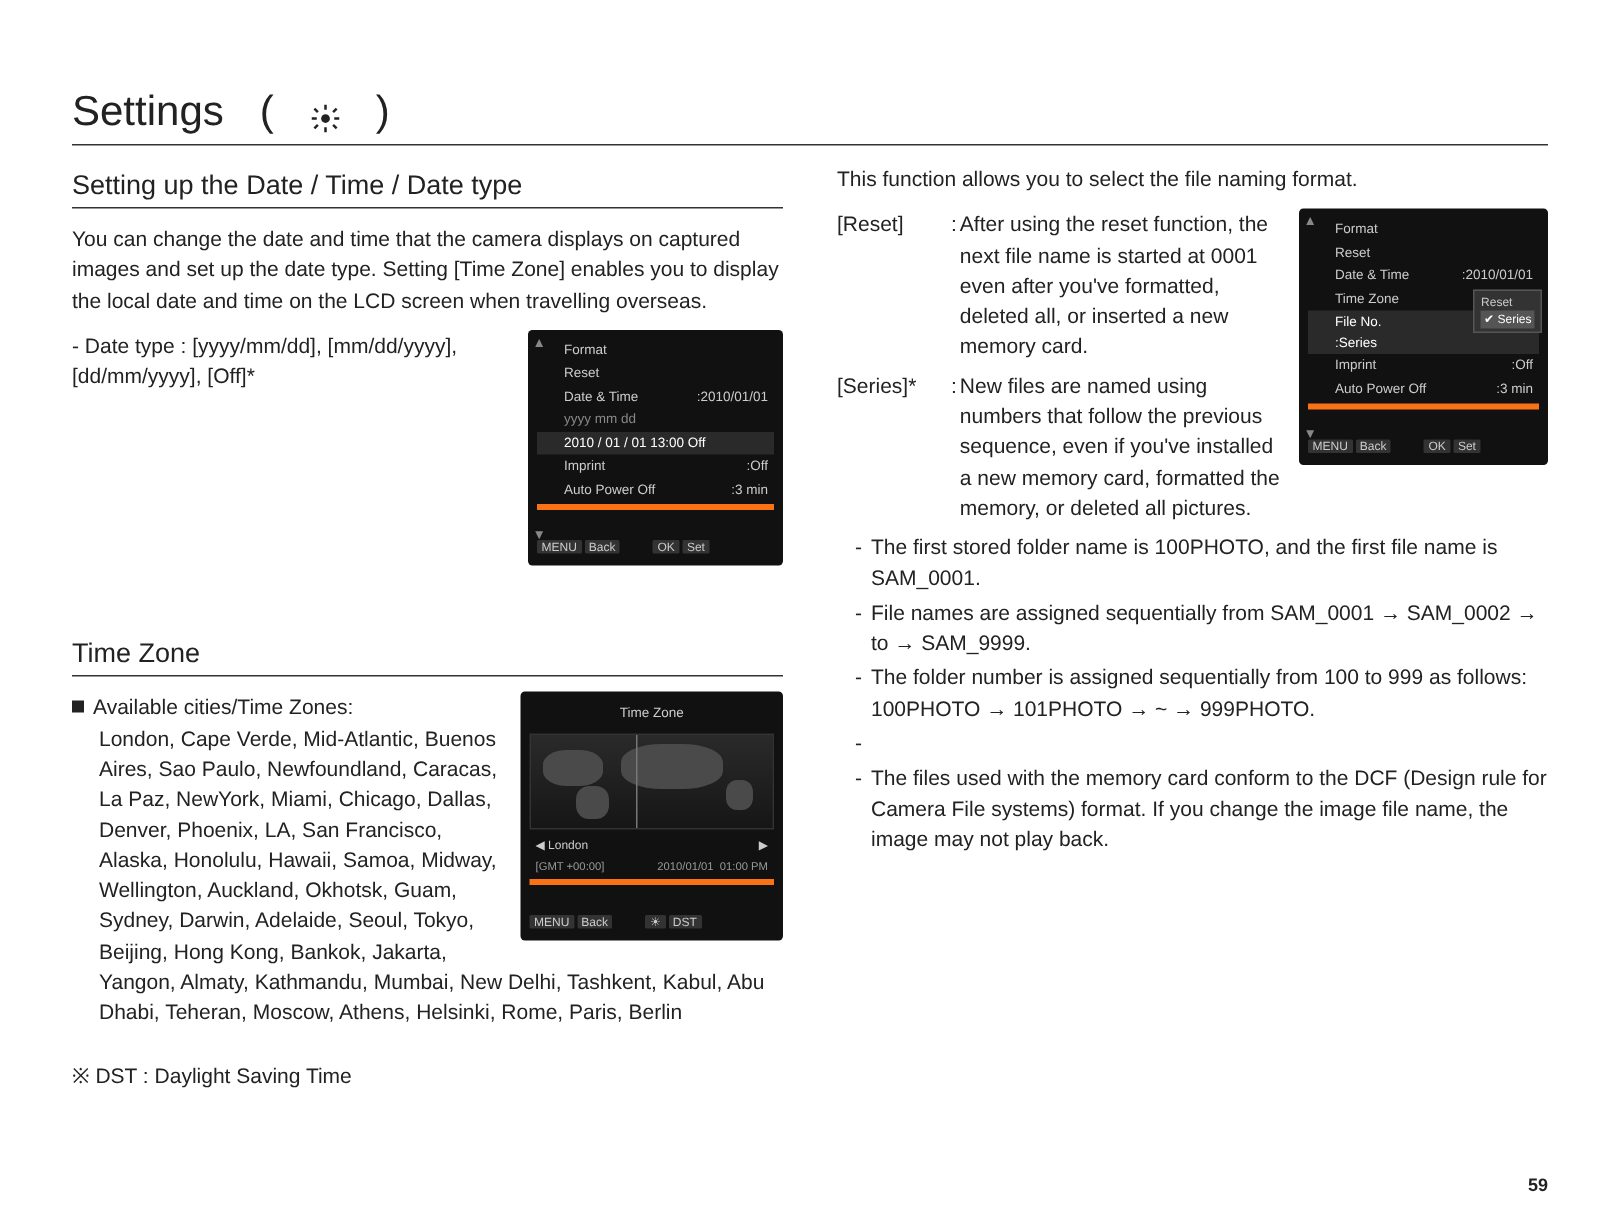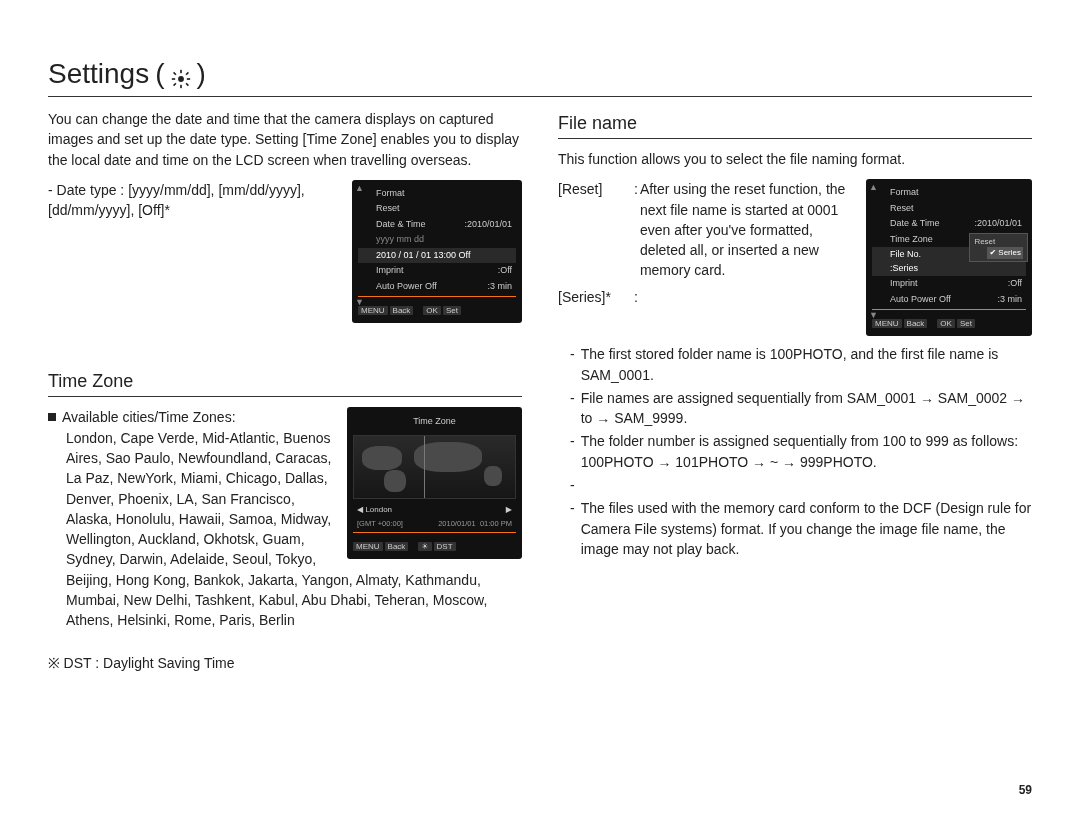--- a/index.html
+++ b/index.html
@@ -13,21 +13,21 @@
     position: relative;
   }
   .page-title {
     font-size: 28px;
     font-weight: 400;
     border-bottom: 1px solid #333;
     padding-bottom: 6px;
     margin-bottom: 12px;
     display: flex;
     align-items: center;
-    gap: 6px;
+    gap: 24px;
   }
   .gear-icon {
     width: 20px; height: 20px; display:inline-block;
   }
   .columns { display: flex; gap: 36px; }
   .col { flex: 1; }
   .section-heading {
     font-size: 18px;
     font-weight: 400;
     border-bottom: 1px solid #333;
@@ -40,38 +40,38 @@
   .bullet-row { display:flex; gap:6px; font-size:14px; line-height:1.45; margin-bottom:2px;}
   .bullet-row .dash { flex: 0 0 auto; }
   .square { display:inline-block; width:8px; height:8px; background:#222; margin-right:6px; position:relative; top:-1px;}
   .lcd {
     background:#111; color:#ccc; border-radius:3px; font-size:9px;
     padding:6px; line-height:1.5; position:relative;
   }
   .lcd .row { display:flex; justify-content:space-between; padding:1px 4px 1px 18px; }
   .lcd .hl { background:#2a2a2a; color:#fff;flex-direction:column; }
   .lcd .arrow { position:absolute; left:3px; color:#888; }
-  .lcd .footer { display:flex; gap:8px; font-size:8px; border-top:1px solid #f97316; padding-top:8px; margin-top:2px;}
+  .lcd .footer { display:flex; gap:20px; font-size:8px; border-top:4px solid #f97316; padding-top:19px; margin-top:2px;}
   .lcd .footer span { background:#333; padding:0 3px; border-radius:1px; margin-right:2px;}
   .lcd-date { width:170px; float:right; margin:0 0 8px 10px; }
   .lcd-file { width:166px; float:right; margin:0 0 8px 10px; }
   .lcd-tz { width:175px; float:right; margin:0 0 8px 10px; }
   .lcd-tz .map { height:64px; background:linear-gradient(#2a2a2a,#161616); border:1px solid #333; margin:4px 0; position:relative; overflow:hidden;}
   .lcd-tz .map .blob { position:absolute; background:#4a4a4a; border-radius:40%; }
   .lcd-tz .title { text-align:center; padding:2px 0; }
   .clearfix::after { content:""; display:block; clear:both; }
   .def-row { display:flex; gap:2px; font-size:14px; line-height:1.45; margin-bottom:6px;}
   .def-row .term { flex:0 0 74px; }
   .def-row .colon { flex:0 0 auto; }
   .def-row .desc { flex:1; }
   .sub-bullets { padding-left: 12px; }
   .sub-bullets .bullet-row { margin-bottom:3px; }
   .pagenum { position:absolute; bottom:18px; right:48px; font-size:12px; font-weight:bold; }
   .popup { position:absolute; right:4px; top:54px; background:#333; border:1px solid #555; padding:2px 4px; font-size:8px; line-height:1.4;}
-  .popup .sel { background:#555; color:#fff; padding:0 2px;margin-left:13px;}
+  .popup .sel { background:#555; color:#fff; padding:0 2px;}
 </style>
 </head>
 <body>
 
 <h1 class="page-title">
   <span>Settings</span>
   <span>(</span>
   <span class="gear-icon">
     <svg viewBox="0 0 24 24">
         <circle cx="12" cy="12" r="3.5" fill="#222"></circle>
@@ -86,20 +86,21 @@
           <rect x="18.5" y="3.5" width="2" height="4" transform="rotate(45 19.5 5.5)"></rect>
         </g>
       </svg>
   </span>
   <span>)</span>
 </h1>
 
 <div class="columns">
 
   <div class="col">
+    <h2 class="section-heading">Setting up the Date / Time / Date type</h2>
 
     <div class="clearfix">
       <p class="body-text">You can change the date and time that the camera displays on captured images and set up the date type. Setting [Time Zone] enables you to display the local date and time on the LCD screen when travelling overseas.</p>
 
       <div class="lcd lcd-date">
         <span class="arrow" style="top:2px;">▲</span>
         <div class="row">
             <span>Format</span>
             <span></span>
           </div>
@@ -169,21 +170,20 @@
       <p class="body-text">
         <span class="square"></span><span>Available cities/Time Zones:</span><br>
         <span class="indent" style="display:block; padding-left:18px;">London, Cape Verde, Mid-Atlantic, Buenos Aires, Sao Paulo, Newfoundland, Caracas, La Paz, NewYork, Miami, Chicago, Dallas, Denver, Phoenix, LA, San Francisco, Alaska, Honolulu, Hawaii, Samoa, Midway, Wellington, Auckland, Okhotsk, Guam, Sydney, Darwin, Adelaide, Seoul, Tokyo, Beijing, Hong Kong, Bankok, Jakarta, Yangon, Almaty, Kathmandu, Mumbai, New Delhi, Tashkent, Kabul, Abu Dhabi, Teheran, Moscow, Athens, Helsinki, Rome, Paris, Berlin</span>
       </p>
     </div>
 
     <p class="body-text" style="margin-top:12px;">※ DST : Daylight Saving Time</p>
   </div>
 
   <div class="col">
-    <h2 class="section-heading">File name</h2>
     <p class="body-text">This function allows you to select the file naming format.</p>
 
     <div class="clearfix">
 
       <div class="lcd lcd-file">
         <span class="arrow" style="top:2px;">▲</span>
         <div class="row">
             <span>Format</span>
           </div>
         <div class="row">
@@ -221,20 +221,21 @@
       </div>
 
       <div class="def-row">
         <span class="term">[Reset]</span>
         <span class="colon">:</span>
         <span class="desc">After using the reset function, the next file name is started at 0001 even after you've formatted, deleted all, or inserted a new memory card.</span>
       </div>
       <div class="def-row">
         <span class="term">[Series]*</span>
         <span class="colon">:</span>
+        <span class="desc">New files are named using numbers that follow the previous sequence, even if you've installed a new memory card, formatted the memory, or deleted all pictures.</span>
       </div>
     </div>
 
     <div class="sub-bullets">
       <div class="bullet-row">
           <span class="dash">-</span>
           <span>The first stored folder name is 100PHOTO, and the first file name is SAM_0001.</span>
         </div>
       <div class="bullet-row">
           <span class="dash">-</span>

